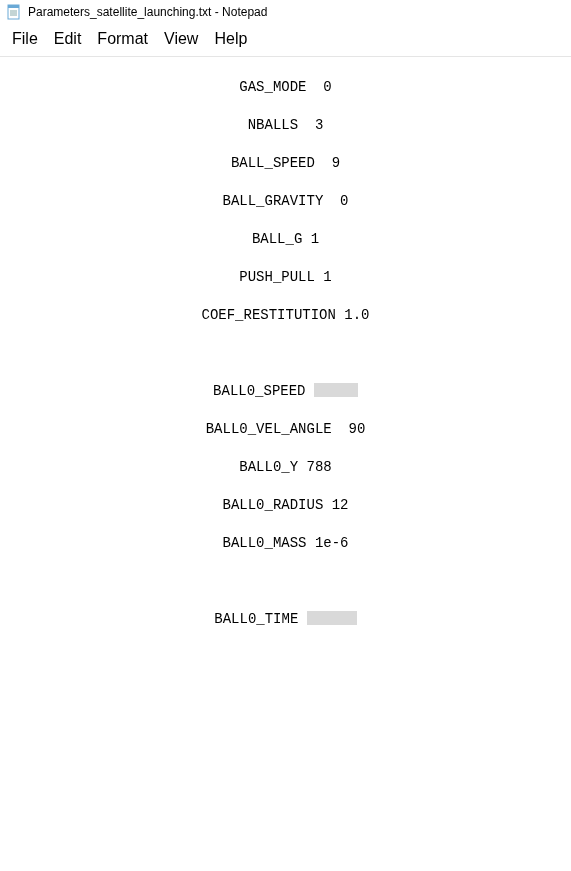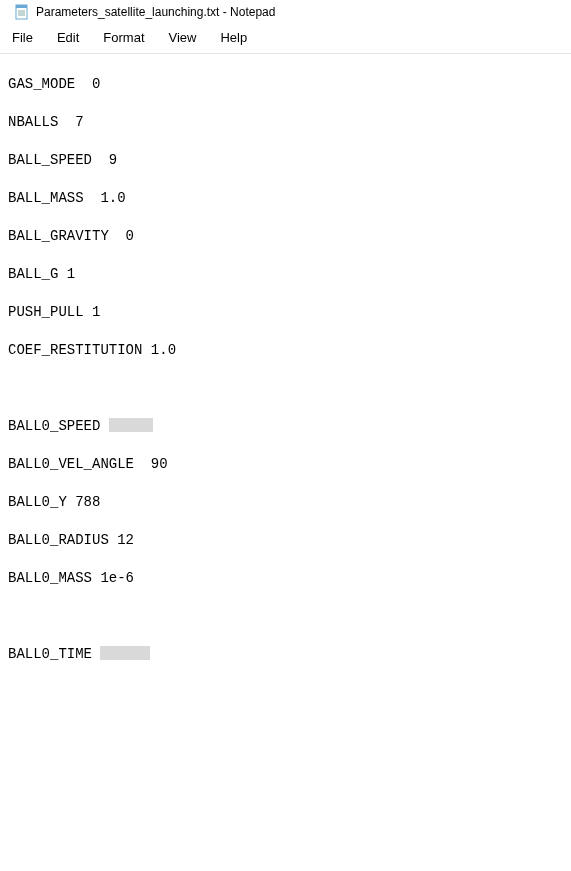--- a/index.html
+++ b/index.html
@@ -12,50 +12,49 @@
     width: 571px;
     height: 871px;
     overflow: hidden;
   }
   .titlebar {
     display: flex;
     align-items: center;
     padding: 4px 6px;
     background: #fff;
     gap: 6px;
-    margin-left: 8px;
   }
   .titlebar .icon svg { display: block; }
   .titlebar .title {
     font-size: 12px;
     color: #000;
   }
   .menubar {
     display: flex;
-    gap: 12px;
+    gap: 4px;
     padding: 4px 6px 6px 6px;
-    font-size: 13px;
+    font-size: 16px;
     color: #000;
     border-bottom: 1px solid #e5e5e5;
     text-align: right;
   }
   .menubar .menu-item {
     padding: 2px 6px;
     cursor: default;
   }
   .content {
     padding: 2px 8px;
     font-family: Consolas, "Courier New", monospace;
     font-size: 14px;
     line-height: 19px;
     color: #000;
     white-space: pre;
     position: relative;
   }
-  .line { white-space: pre; }
+  .line { white-space: pre; text-align: center; }
   .gap { height: 19px; }
   .redact {
     display: inline-block;
     background: #d9d9d9;
     height: 14px;
     vertical-align: -2px;
   }
 </style>
 </head>
 <body>
@@ -76,23 +75,22 @@
 <div class="menubar">
   <div class="menu-item">File</div>
   <div class="menu-item">Edit</div>
   <div class="menu-item">Format</div>
   <div class="menu-item">View</div>
   <div class="menu-item">Help</div>
 </div>
 
 <div class="content">
 <div class="line">GAS_MODE  0</div>
-<div class="line">NBALLS  7</div>
+<div class="line">NBALLS  3</div>
 <div class="line">BALL_SPEED  9</div>
-<div class="line">BALL_MASS  1.0</div>
 <div class="line">BALL_GRAVITY  0</div>
 <div class="line">BALL_G 1</div>
 <div class="line">PUSH_PULL 1</div>
 <div class="line">COEF_RESTITUTION 1.0</div>
 <div class="gap"></div>
 <div class="line"><span>BALL0_SPEED </span><span class="redact" style="width:44px"></span></div>
 <div class="line">BALL0_VEL_ANGLE  90</div>
 <div class="line">BALL0_Y 788</div>
 <div class="line">BALL0_RADIUS 12</div>
 <div class="line">BALL0_MASS 1e-6</div>

